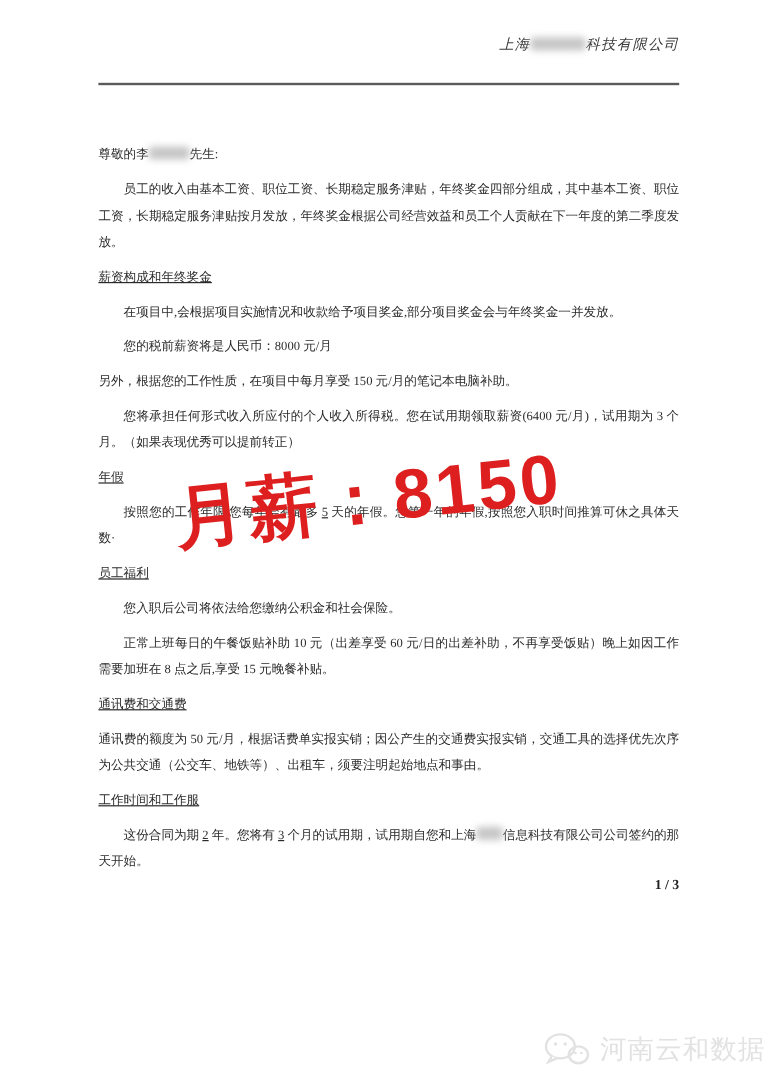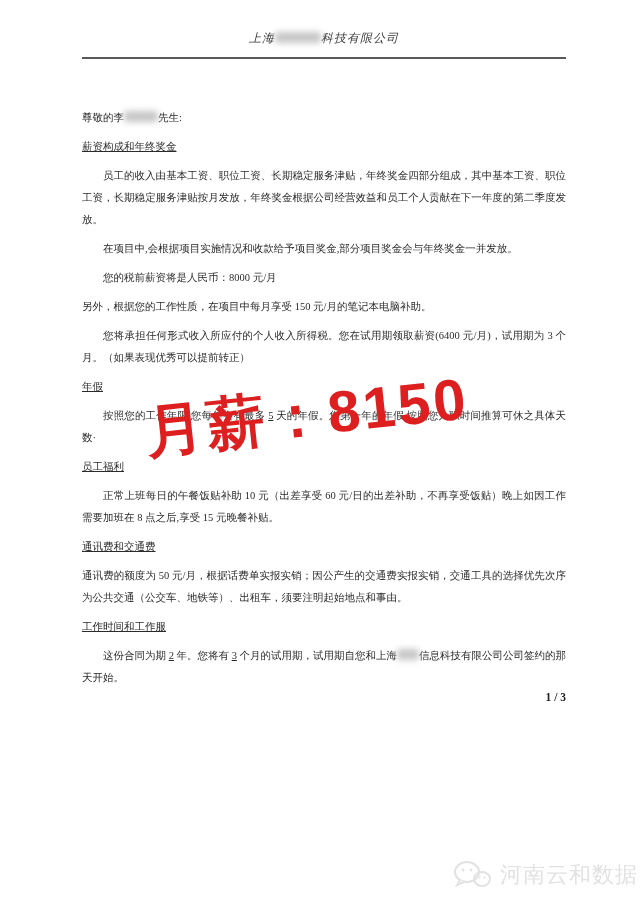--- a/index.html
+++ b/index.html
@@ -8,23 +8,23 @@
     width:640px;height:905px;
     background:#ffffff;
     overflow:hidden;
     font-family:"Liberation Sans","DejaVu Sans",sans-serif;
     color:#2b2b2b;
   }
   .content{margin:0 74px 0 82px;}
   
   .hdr{
     padding-top:28px;
-    padding-bottom:10px;
+    padding-bottom:23px;
     border-bottom:2px solid #5a5a5a;
-    text-align:center;
+    text-align:right;
   }
   .hdr-company{
     font-family:"Liberation Serif","DejaVu Serif",serif;
     font-style:italic;
     font-size:12px;
     color:#3a3a3a;
     letter-spacing:1px;
   }
   
   .blur{
@@ -103,31 +103,32 @@
   <div class="content">
 
     <div class="hdr">
       <span class="hdr-company"><span>上海</span><span class="blur w-hdr"></span><span>科技有限公司</span></span>
     </div>
 
 
     <p class="para greet"><span>尊敬的李</span><span class="blur w-name"></span><span>先生:</span></p>
 
 
+    <p class="para indent">员工的收入由基本工资、职位工资、长期稳定服务津贴，年终奖金四部分组成，其中基本工资、职位工资，长期稳定服务津贴按月发放，年终奖金根据公司经营效益和员工个人贡献在下一年度的第二季度发放。</p>
     <p class="para heading">薪资构成和年终奖金</p>
-    <p class="para indent">员工的收入由基本工资、职位工资、长期稳定服务津贴，年终奖金四部分组成，其中基本工资、职位工资，长期稳定服务津贴按月发放，年终奖金根据公司经营效益和员工个人贡献在下一年度的第二季度发放。</p>
     <p class="para indent">在项目中,会根据项目实施情况和收款给予项目奖金,部分项目奖金会与年终奖金一并发放。</p>
     <p class="para indent">您的税前薪资将是人民币：8000 元/月</p>
     <p class="para">另外，根据您的工作性质，在项目中每月享受 150 元/月的笔记本电脑补助。</p>
     <p class="para indent">您将承担任何形式收入所应付的个人收入所得税。您在试用期领取薪资(6400 元/月)，试用期为 3 个月。（如果表现优秀可以提前转正）</p>
 
     <p class="para heading">年假</p>
     <p class="para indent"><span>按照您的工作年限,您每年会有最多 </span><span class="u">5</span><span> 天的年假。您第一年的年假,按照您入职时间推算可休之具体天数·</span></p>
 
     <p class="para heading">员工福利</p>
+    <p class="para indent">您入职后公司将依法给您缴纳公积金和社会保险。</p>
     <p class="para indent">正常上班每日的午餐饭贴补助 10 元（出差享受 60 元/日的出差补助，不再享受饭贴）晚上如因工作需要加班在 8 点之后,享受 15 元晚餐补贴。</p>
 
     <p class="para heading">通讯费和交通费</p>
     <p class="para">通讯费的额度为 50 元/月，根据话费单实报实销；因公产生的交通费实报实销，交通工具的选择优先次序为公共交通（公交车、地铁等）、出租车，须要注明起始地点和事由。</p>
 
     <p class="para heading">工作时间和工作服</p>
 
     <p class="para indent"><span>这份合同为期 </span><span class="u">2</span><span> 年。您将有 </span><span class="u">3</span><span> 个月的试用期，试用期自您和上海</span><span class="blur w-co2"></span><span>信息科技有限公司公司签约的那天开始。</span></p>
 
     <div class="pagenum">1 / 3</div>

